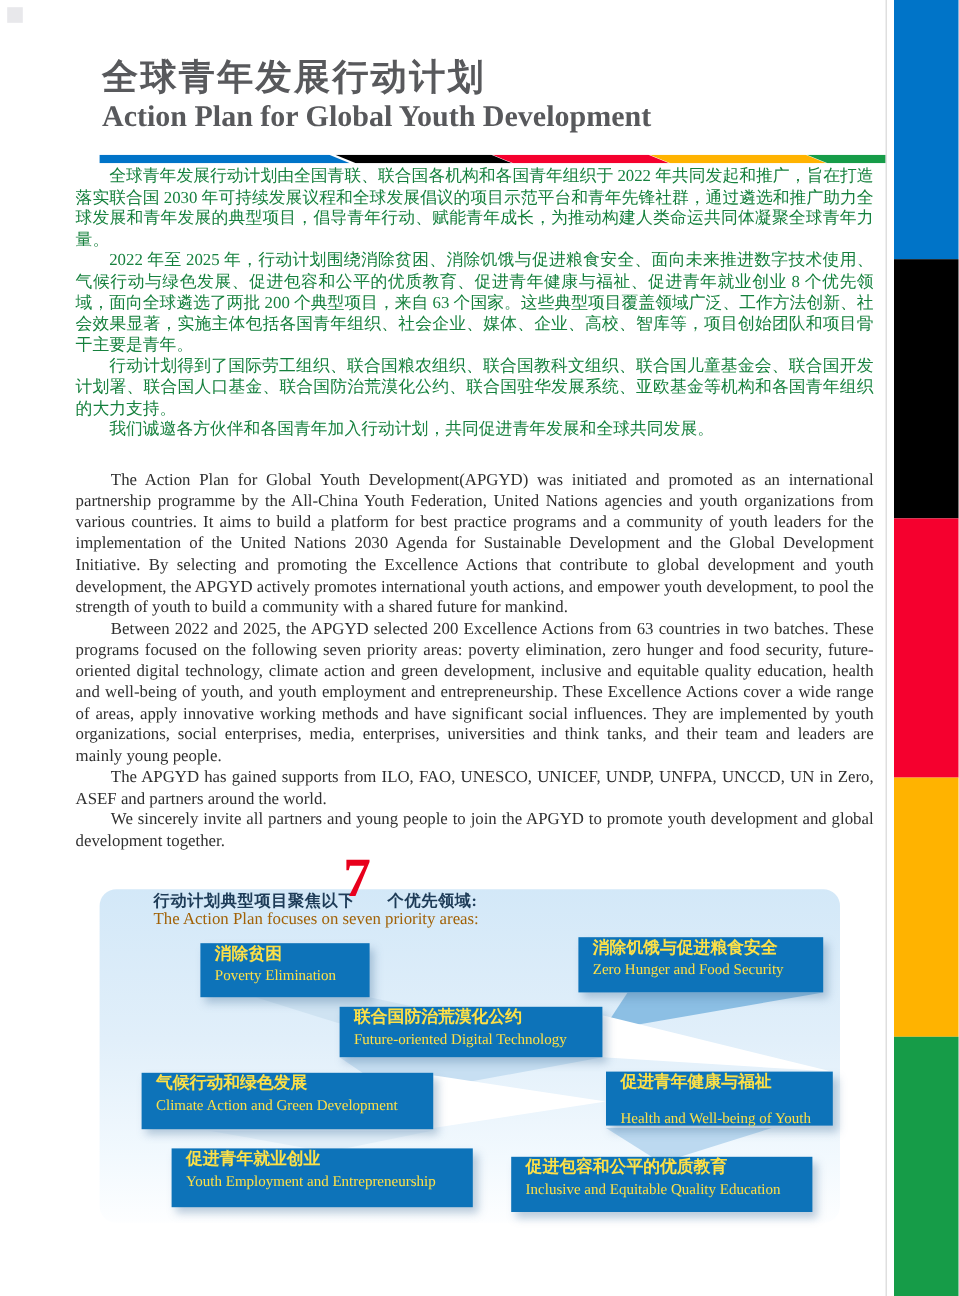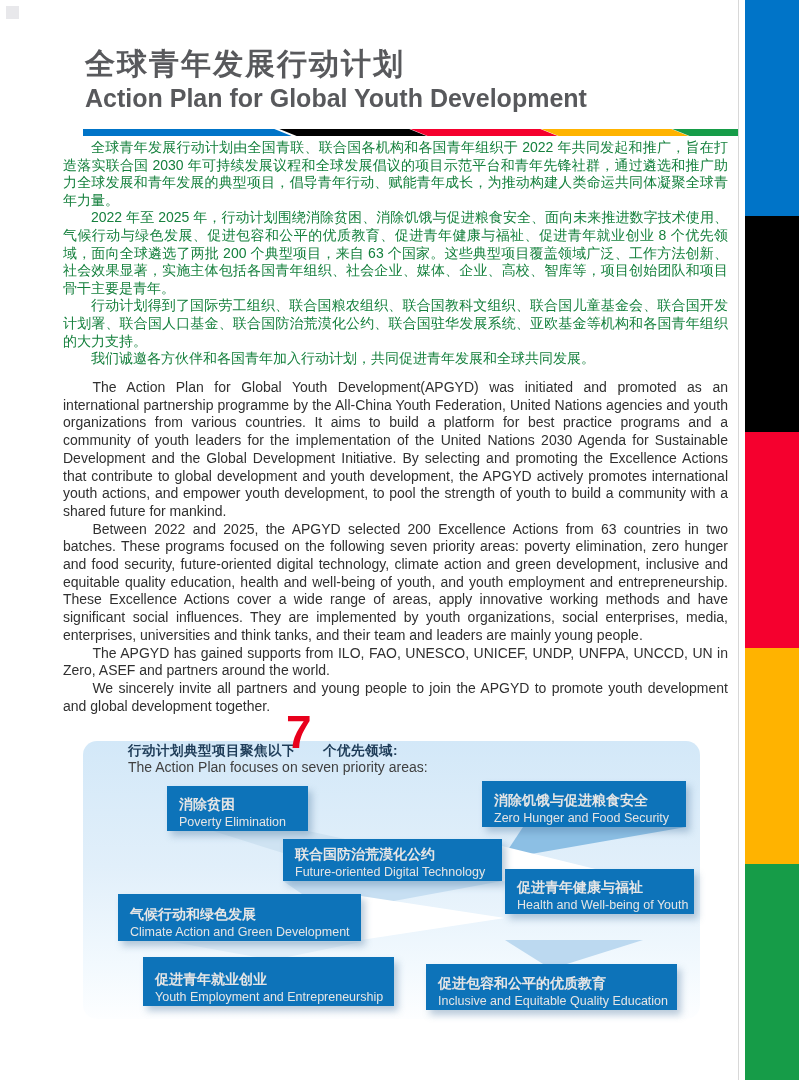--- a/index.html
+++ b/index.html
@@ -1,18 +1,18 @@
 <!DOCTYPE html>
 <html style="--brand-blue: #0074c8; --brand-black: #000000; --brand-red: #f5002e; --brand-yellow: #ffb300; --brand-green: #169c48; --box-blue: #0d73b9; --title-gray: #58595c; --heading-navy: #1d3b57; --seven-red: #e8001c; --panel-bg: #d3e8f8;"><head>
 <meta charset="utf-8">
 <style>
   html,body{margin:0;padding:0;background:#fff;}
   .page{
     position:relative;width:799px;height:1080px;background:#ffffff;overflow:hidden;
-    font-family:Liberation Sans, sans-serif;
+    font-family:Liberation Serif, serif;
   }
   .corner-mark{position:absolute;left:6px;top:6px;width:13px;height:13px;background:#e8e8eb;}
   
   .divider-line{position:absolute;left:738px;top:0;width:1px;height:1080px;background:#d8d8d8;}
   .side-bar{position:absolute;left:745px;top:0;width:54px;height:1080px;display:flex;flex-direction:column;}
   .side-bar div{flex:1;}
   .seg-blue{background:var(--brand-blue);}
   .seg-black{background:var(--brand-black);}
   .seg-red{background:var(--brand-red);}
   .seg-yellow{background:var(--brand-yellow);}
@@ -24,48 +24,48 @@
   .stripe{position:absolute;left:83px;top:129px;width:655px;height:7px;overflow:hidden;}
   .stripe div{position:absolute;top:0;height:7px;width:140px;transform:skewX(68deg);}
   .stripe .s0{left:-10px;width:210px;}
   .stripe .s1{left:205px;width:130px;}
   .stripe .s2{left:336px;width:130px;}
   .stripe .s3{left:467px;width:130px;}
   .stripe .s4{left:598px;width:140px;}
   
   .zh-block{position:absolute;left:63px;top:139px;width:665px;font-size:14px;line-height:17.6px;color:#15803d;text-align:justify;}
   .zh-block p{margin:0;text-indent:2em;}
-  .en-block{position:absolute;left:63px;top:379px;width:665px;font-size:14px;line-height:17.7px;color:#303030;text-align:justify;}
+  .en-block{position:absolute;left:63px;top:392px;width:665px;font-size:14px;line-height:17.7px;color:#303030;text-align:justify;}
   .en-block p{margin:0;text-indent:2.1em;}
   
   .panel{position:absolute;left:83px;top:741px;width:617px;height:278px;border-radius:14px;overflow:hidden;
          background:linear-gradient(180deg,#d3e8f8 0%,#e1effa 45%,#f2f9fe 80%,#fdfeff 100%);}
   .beam{position:absolute;left:0;top:0;width:617px;height:278px;}
   .beam-a{clip-path:polygon(130px 90px,225px 90px,262px 98px,200px 112px);background:#cfe3f2;}
   .beam-b{clip-path:polygon(440px 86px,603px 86px,419px 118px);background:#8cbfe4;}
   .beam-c{clip-path:polygon(419px 105px,610px 152px,419px 140px);background:#ffffff;}
   .beam-d{clip-path:polygon(200px 140px,419px 140px,300px 162px,222px 155px);background:#c7dff2;}
   .beam-e{clip-path:polygon(278px 155px,422px 177px,278px 199px);background:#ffffff;}
   .beam-f{clip-path:polygon(422px 199px,560px 199px,468px 228px);background:#bcd9f0;}
   .beam-g{clip-path:polygon(90px 201px,278px 201px,190px 219px);background:#e2eff9;}
   
   .focus-prefix{position:absolute;left:128px;top:742px;font-size:13.5px;font-weight:bold;color:var(--heading-navy);letter-spacing:.5px;}
   .focus-suffix{position:absolute;left:323px;top:742px;font-size:13.5px;font-weight:bold;color:var(--heading-navy);letter-spacing:.5px;}
   .big-seven{position:absolute;left:286px;top:711px;font-size:46px;line-height:42px;font-weight:bold;color:var(--seven-red);}
-  .focus-en{position:absolute;left:128px;top:759px;font-size:14px;color:#404040;}
+  .focus-en{position:absolute;left:128px;top:759px;font-size:14px;color:#a16207;}
   
-  .fbox{position:absolute;background:var(--box-blue);color:#e5e5e5;display:flex;flex-direction:column;justify-content:flex-end;
+  .fbox{position:absolute;background:var(--box-blue);color:#fde047;display:flex;flex-direction:column;justify-content:flex-start;
         padding:0 0 0 12px;box-sizing:border-box;box-shadow:4px 5px 7px rgba(80,120,160,.38);}
   .fbox .bz{font-size:14px;font-weight:bold;line-height:19px;white-space:nowrap;}
   .fbox .be{font-size:12.5px;line-height:17px;white-space:nowrap;}
   .fbox1{left:167px;top:786px;width:141px;height:45px;}
   .fbox2{left:482px;top:781px;width:204px;height:46px;}
   .fbox3{left:283px;top:839px;width:219px;height:42px;}
   .fbox4{left:118px;top:894px;width:243px;height:47px;}
-  .fbox5{left:505px;top:869px;width:189px;height:45px;}
+  .fbox5{left:505px;top:893px;width:189px;height:45px;gap:12px;}
   .fbox6{left:143px;top:957px;width:251px;height:49px;}
   .fbox7{left:426px;top:964px;width:251px;height:46px;}
 </style>
 </head>
 <body>
 
 <div class="page">
 
   <div class="corner-mark"></div>
 

